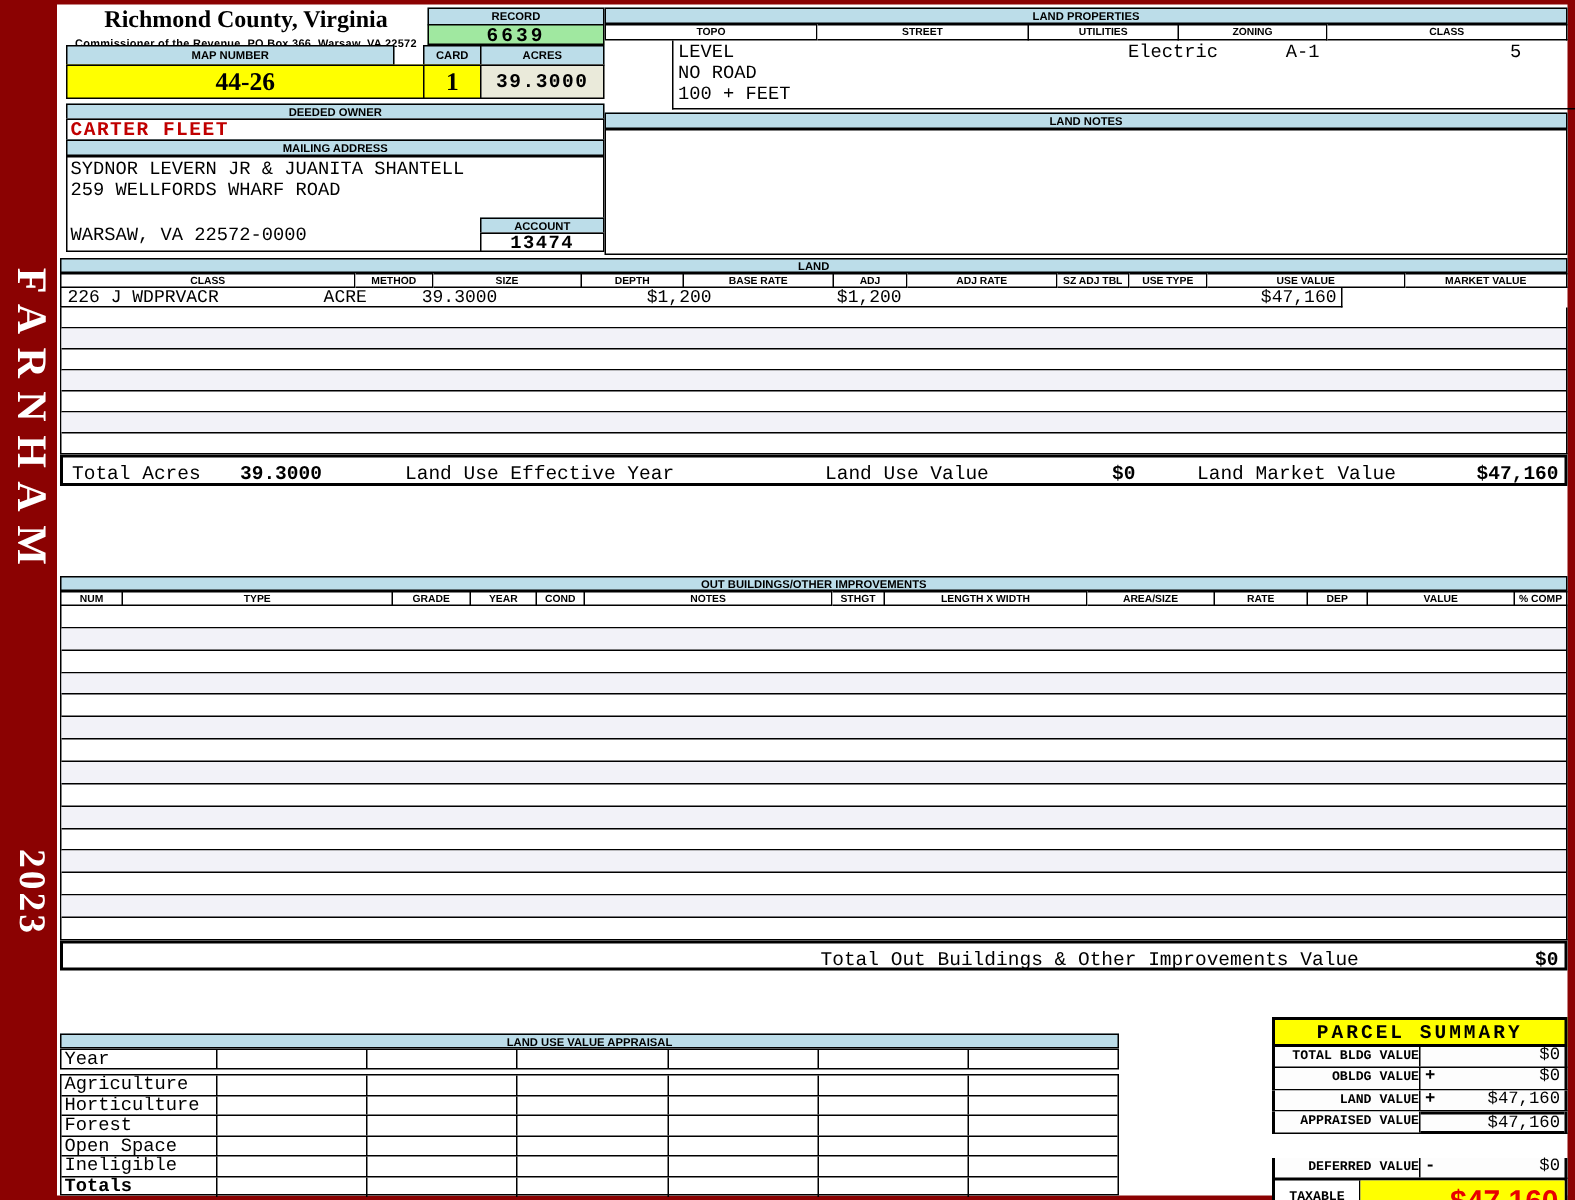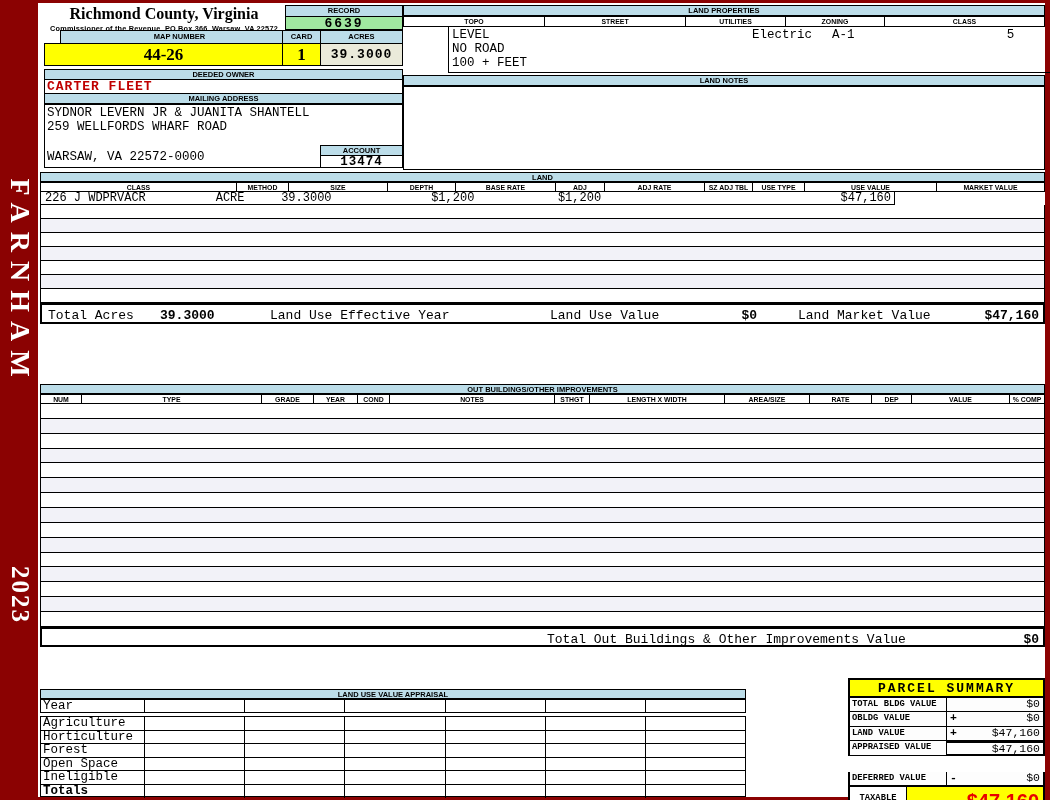--- a/index.html
+++ b/index.html
@@ -49,21 +49,21 @@
   
   .lua-row{display:flex;box-sizing:border-box;}
   .lua-label{width:104px;box-sizing:border-box;border-right:1px solid #000;font-family:"Liberation Mono","DejaVu Sans Mono",monospace;font-size:12.5px;line-height:13px;padding-left:2px;white-space:nowrap;overflow:hidden;}
   .lua-cells{flex:1;display:flex;}
   .gen-cell{flex:1;box-sizing:border-box;border-left:1px solid #000;}
   .gen-cell:first-child{border-left:none;}
   .lua-main .lua-row{border-bottom:1px solid #000;height:13.5px;}
   .lua-main .lua-row:last-child{border-bottom:none;}
   
   .ps-title{background:#FFFF00;border:2px solid #000;font-family:"Liberation Mono","DejaVu Sans Mono",monospace;font-weight:bold;font-size:13px;text-align:center;line-height:17px;letter-spacing:2px;}
-  .ps-row{display:flex;border-left:2px solid #000;border-right:2px solid #000;border-bottom:1px solid #000;background:#FDFDFD;}
+  .ps-row{display:flex;border-left:2px solid #000;border-right:2px solid #000;border-bottom:1px solid #000;background:#FDFDFD;text-align:right;}
   .ps-label{width:97px;box-sizing:border-box;border-right:1px solid #000;font-family:"Liberation Mono","DejaVu Sans Mono",monospace;font-weight:bold;font-size:8.8px;line-height:12.5px;padding-left:2px;white-space:nowrap;overflow:hidden;}
   .ps-valcell{flex:1;position:relative;font-family:"Liberation Mono","DejaVu Sans Mono",monospace;font-size:11.5px;line-height:12.5px;box-sizing:border-box;}
   .ps-op{position:absolute;left:3px;top:0;font-weight:bold;}
   .ps-val{position:absolute;right:3px;top:0;}
   .ps-row.sumline .ps-valcell{border-top:2px solid #000;border-bottom:2px solid #000;margin-bottom:-1px;line-height:11px;}
   .ps-tax{display:flex;border:2px solid #000;border-top-width:1px;background:#fff;}
   .ps-tax-label{width:57px;box-sizing:border-box;border-right:1px solid #000;font-family:"Liberation Mono","DejaVu Sans Mono",monospace;font-weight:bold;font-size:8.8px;line-height:10px;text-align:center;display:flex;align-items:center;justify-content:center;padding:0 4px;}
   .ps-tax-val{flex:1;background:#FFFF00;color:#E80000;font-weight:bold;font-size:20px;text-align:right;line-height:28px;padding-right:4px;font-family:"Liberation Sans","DejaVu Sans",sans-serif;}
 </style>
 </head>
@@ -76,21 +76,21 @@
   <div class="abs v-text yeartxt">2023</div>
 
   <div class="abs" style="left:44px;top:4px;width:240px;">
     <div class="county">Richmond County, Virginia</div>
     <div class="commish">Commissioner of the Revenue, PO Box 366, Warsaw, VA 22572</div>
   </div>
 
   <div class="abs bar" style="left:285px;top:5px;width:118px;height:12px;">RECORD</div>
   <div class="abs box val" style="left:285px;top:16px;width:118px;height:14px;background:#A0E8A0;font-size:13px;line-height:13px;letter-spacing:2px;">6639</div>
 
-  <div class="abs bar" style="left:60px;top:30px;width:239px;height:14px;line-height:12px;">MAP NUMBER</div>
+  <div class="abs bar" style="left:44px;top:30px;width:219px;height:14px;line-height:12px;">MAP NUMBER</div>
   <div class="abs bar" style="left:282px;top:30px;width:39px;height:14px;line-height:12px;">CARD</div>
   <div class="abs bar" style="left:320px;top:30px;width:83px;height:14px;line-height:12px;">ACRES</div>
 
   <div class="abs box serif" style="left:44px;top:43px;width:239px;height:23px;background:#FFFF00;font-size:17px;font-weight:600;text-align:center;line-height:21px;">44-26</div>
   <div class="abs box serif" style="left:282px;top:43px;width:39px;height:23px;background:#FFFF00;font-size:17px;font-weight:600;text-align:center;line-height:21px;">1</div>
   <div class="abs box val" style="left:320px;top:43px;width:83px;height:23px;background:#EAEADA;font-size:13px;line-height:21px;letter-spacing:1px;">39.3000</div>
 
   <div class="abs bar" style="left:44px;top:69px;width:359px;height:11px;">DEEDED OWNER</div>
   <div class="abs box mono" style="left:44px;top:79px;width:359px;height:15px;color:#C00000;font-weight:bold;font-size:13px;line-height:14px;padding-left:2px;letter-spacing:1px;">CARTER FLEET</div>
 
@@ -110,21 +110,21 @@
     <div class="cell pc1">STREET</div>
     <div class="cell pc2">UTILITIES</div>
     <div class="cell pc3">ZONING</div>
     <div class="cell pc4">CLASS</div>
   </div>
   <div class="abs" style="left:403px;top:27px;width:642px;height:46px;border:1px solid #000;border-top:none;margin-left:45px;">
     <div class="abs lpv" style="left:3px;top:1px;">LEVEL</div>
     <div class="abs lpv" style="left:3px;top:15px;">NO ROAD</div>
     <div class="abs lpv" style="left:3px;top:29px;">100 + FEET</div>
     <div class="abs lpv" style="left:283px;top:1px;width:100px;text-align:center;">Electric</div>
-    <div class="abs lpv" style="left:383px;top:1px;width:99px;">A-1</div>
+    <div class="abs lpv" style="left:370px;top:1px;width:99px;text-align:center;">A-1</div>
     <div class="abs lpv" style="left:482px;top:1px;width:159px;text-align:center;">5</div>
   </div>
   <div class="abs bar" style="left:403px;top:75px;width:642px;height:11px;">LAND NOTES</div>
   <div class="abs box" style="left:403px;top:86px;width:642px;height:84px;"></div>
 
   <div class="abs bar" style="left:40px;top:172px;width:1005px;height:10px;">LAND</div>
   <div class="abs hdrrow" style="left:40px;top:182px;width:1005px;height:10px;">
     <div class="cell lc0">CLASS</div>
     <div class="cell lc1">METHOD</div>
     <div class="cell lc2">SIZE</div>

